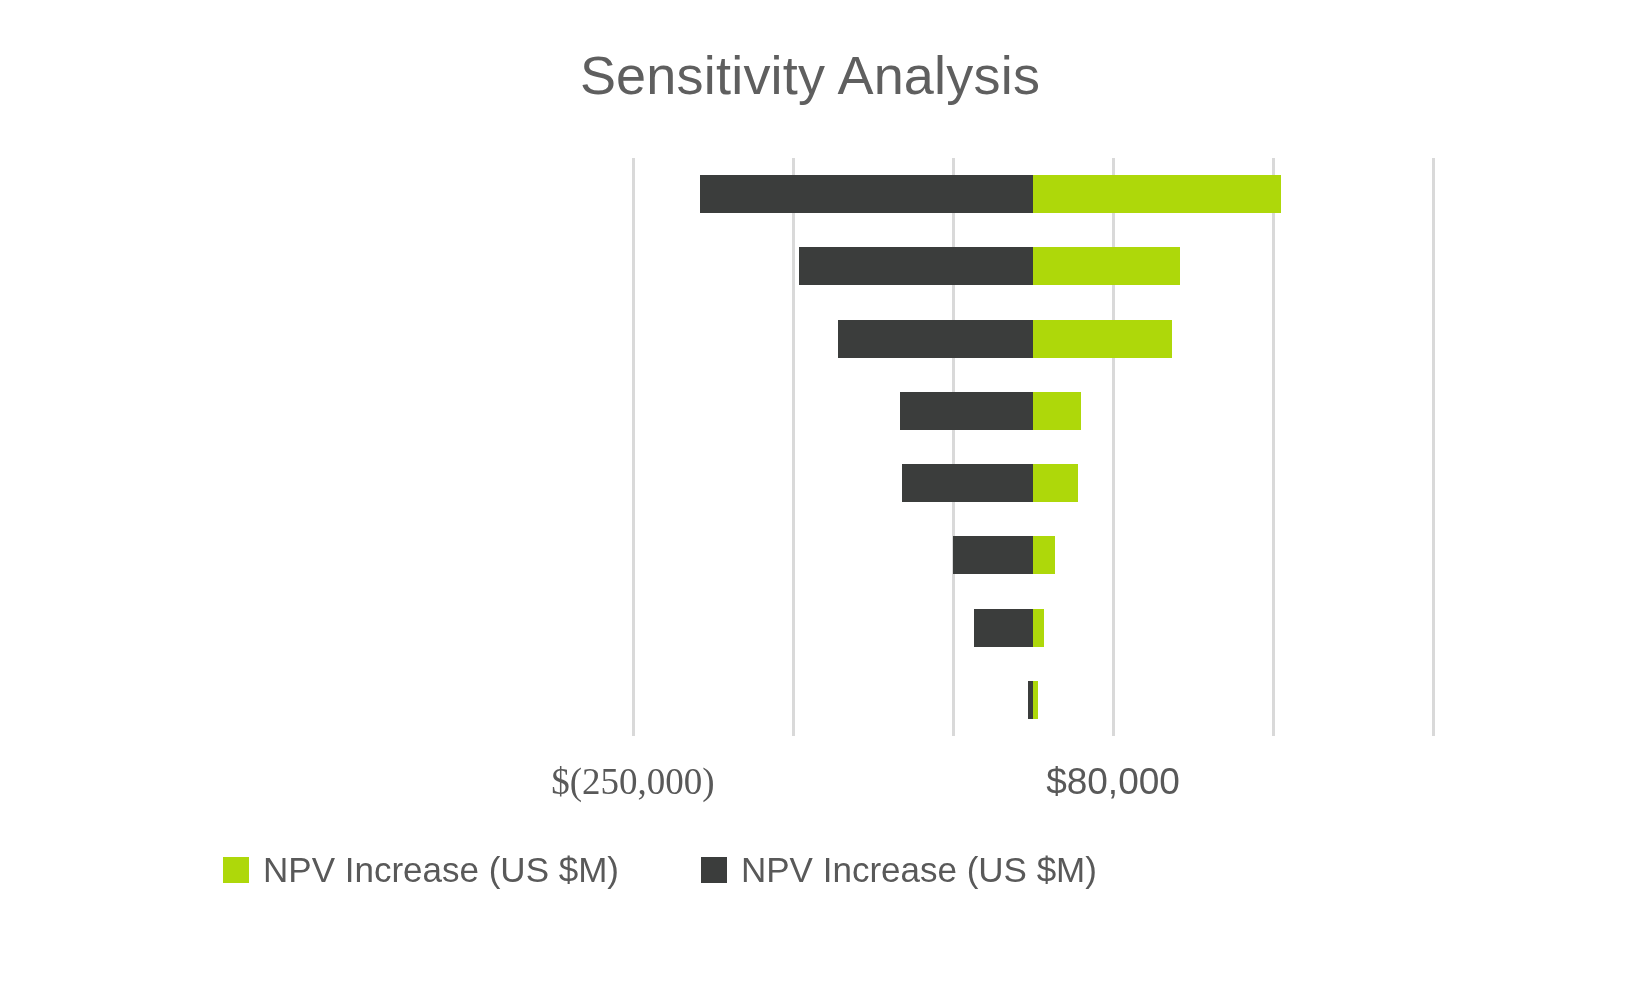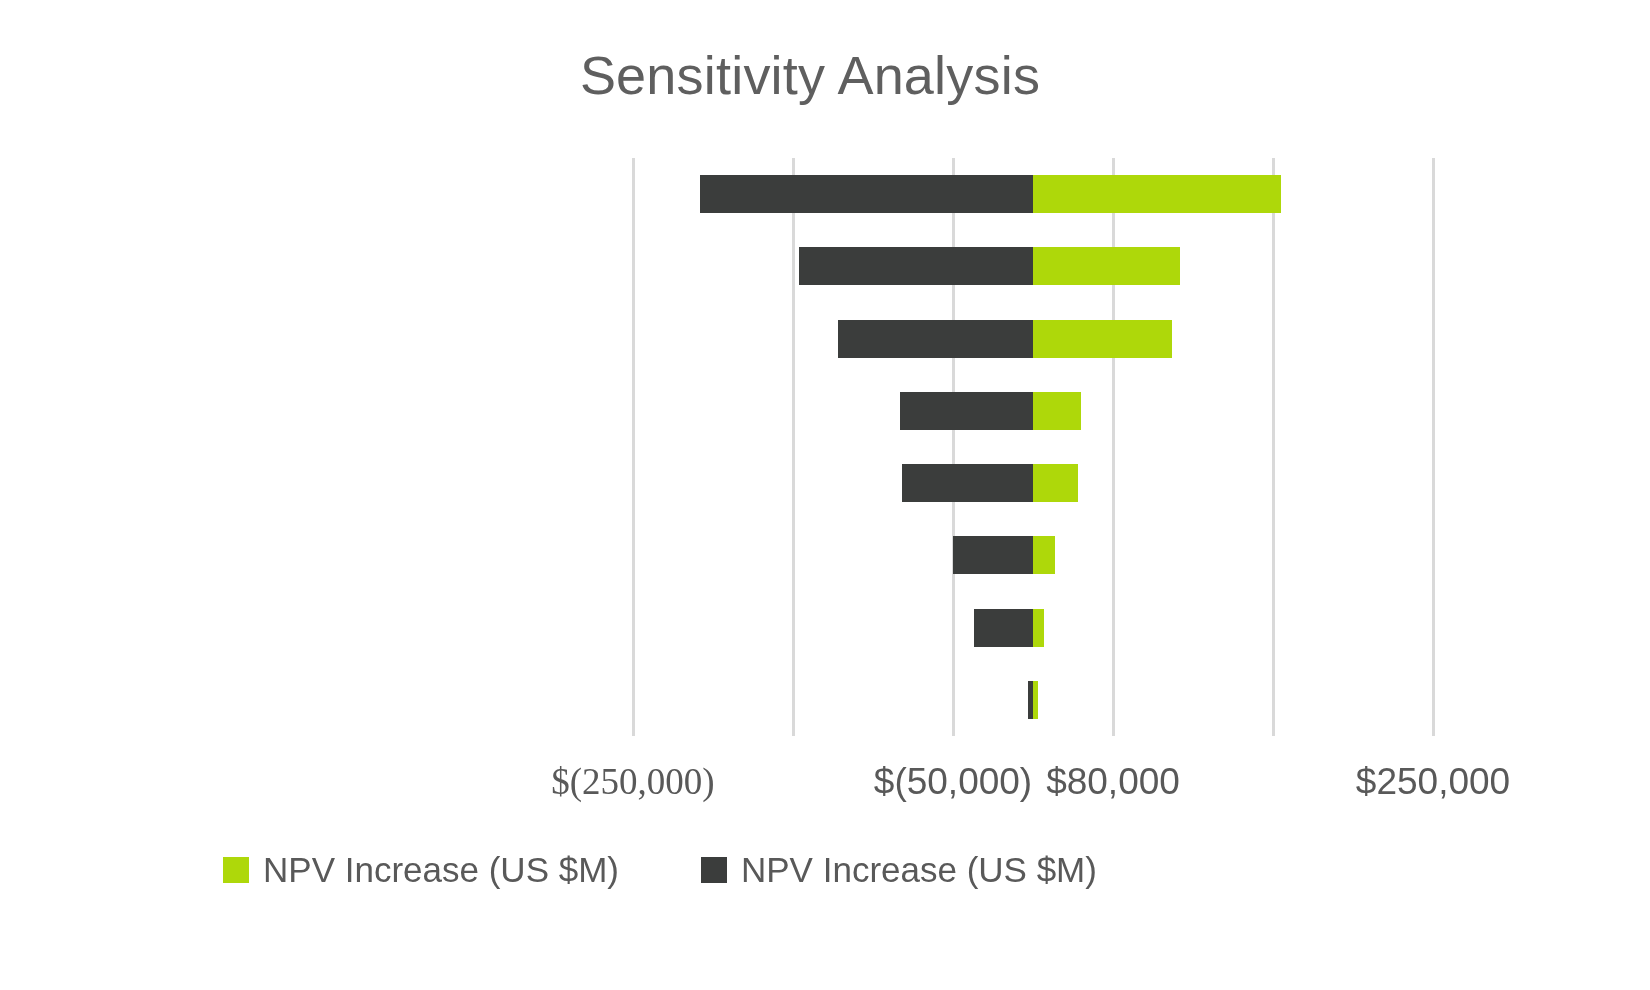--- a/index.html
+++ b/index.html
@@ -160,23 +160,21 @@
         </div>
         <div class="cat-row" style="top: 505.75px;">
           <div class="bar bar-neg" style="left: 475.2px; width: 4.8px; top: 17.125px; background: rgb(59, 61, 60);"></div>
           <div class="bar bar-pos" style="left: 480px; width: 4.8px; top: 17.125px; background: rgb(174, 216, 10);"></div>
         </div>
       </div>
   </div>
 
   <div id="x-tick-labels">
       <div class="x-tick" style="left: 633px; font-family: Liberation Serif, serif;">$(250,000)</div>
-      <div class="x-tick" style="left: 953px;">$(50,000)</div>
       <div class="x-tick" style="left: 1113px;">$80,000</div>
-      <div class="x-tick" style="left: 1433px;">$250,000</div>
     </div>
 
   <div id="legend">
       <div class="legend-item">
         <span class="legend-swatch" style="background: rgb(174, 216, 10);"></span>
         <span class="legend-text">NPV Increase (US $M)</span>
       </div>
       <div class="legend-item">
         <span class="legend-swatch" style="background: rgb(59, 61, 60);"></span>
         <span class="legend-text">NPV Increase (US $M)</span>

